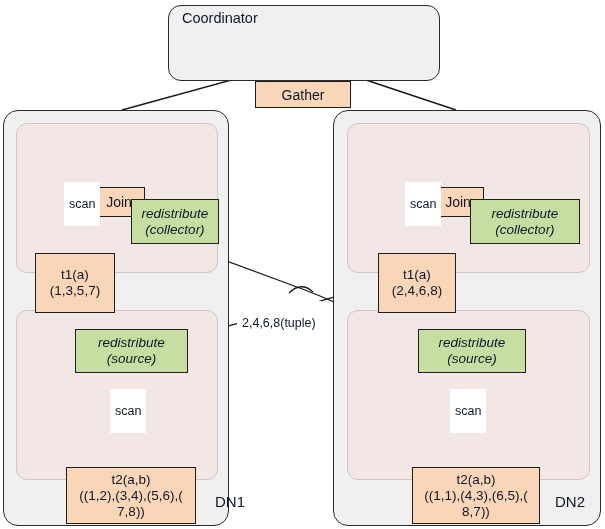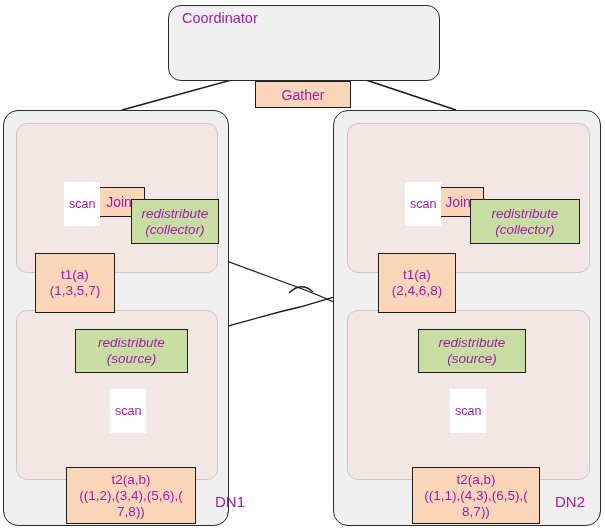--- a/index.html
+++ b/index.html
@@ -6,21 +6,21 @@
     margin: 0;
     padding: 0;
     background: #ffffff;
   }
   #stage {
     position: relative;
     width: 605px;
     height: 529px;
     background: #ffffff;
     font-family: "Liberation Sans", sans-serif;
-    color: #a21caf;
+    color: #0f172a;
     overflow: hidden;
   }
   #edges {
     position: absolute;
     left: 0; top: 0;
     width: 605px;
     height: 529px;
     pointer-events: none;
   }
   .rrect {
@@ -204,14 +204,15 @@
     <span class="l2">(source)</span>
   </div>
   <div class="node orange dn2-t2">
     <span>t2(a,b)</span>
     <span class="l2">((1,1),(4,3),(6,5),(</span>
     <span class="l2">8,7))</span>
   </div>
   <div class="edge-label lbl-scan-dn2-t1">scan</div>
   <div class="edge-label lbl-scan-dn2-t2">scan</div>
 
+  <div class="edge-label lbl-tuple-2468">2,4,6,8(tuple)</div>
 
 </div>
 
 </body></html>

